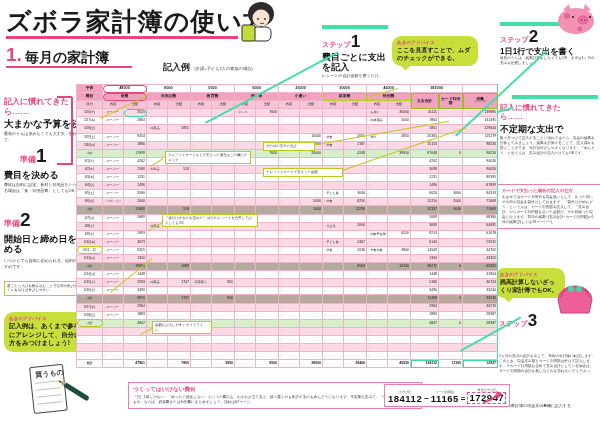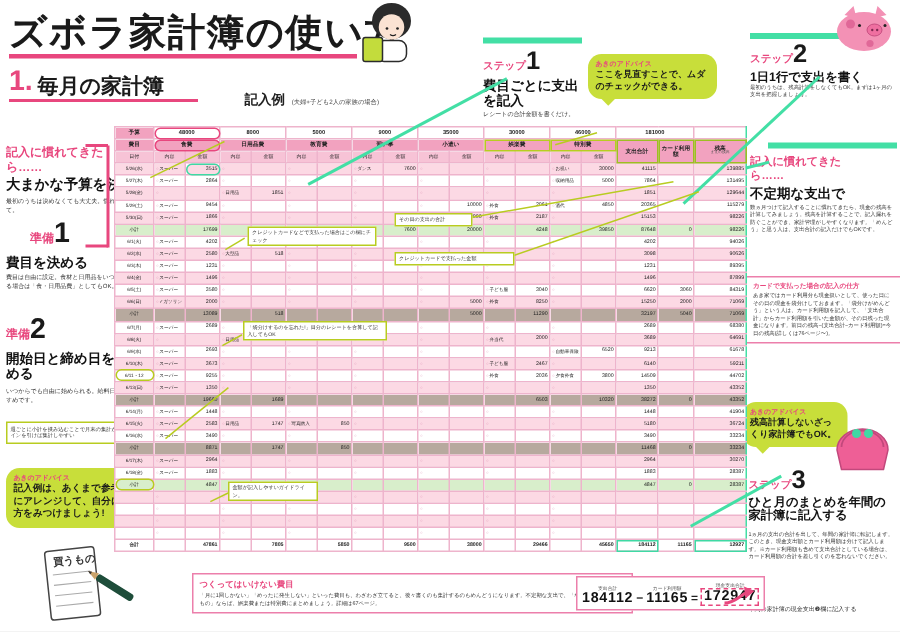--- a/index.html
+++ b/index.html
@@ -195,21 +195,20 @@
       <path d="M5,16 a17,14 0 0 1 34,0 l-3,13 h-28 z" fill="#ee5f96" stroke="#c2487c" stroke-width="1"></path>
       <path d="M8,14 a14,11 0 0 1 28,0" fill="none" stroke="#c2487c" stroke-width="1.2"></path>
       <circle cx="18" cy="5" r="3" fill="#3fd9a4"></circle>
         <circle cx="26" cy="5" r="3" fill="#3fd9a4"></circle>
     </svg>
   </div>
 
   <div class="abs" style="left:499px;top:312px;">
     <span class="kicker">ステップ</span><span class="stepnum">3</span>
   </div>
-  <div class="abs blk-title small" style="left:499px;top:330px;width:98px;">ひと月のまとめを年間の家計簿に記入する</div>
   <div class="abs tiny35" style="left:499px;top:354px;width:98px;">1ヵ月の支出の合計を出して、年間の家計簿に転記します。このとき、現金支出額とカード利用額は分けて記入します。※カード利用額も含めて支出合計としている場合は、カード利用額の合計を差し引くのを忘れないでください。</div>
   <div class="abs footnote" style="left:499px;top:403px;width:98px;">年間の家計簿の現金支出❷欄に記入する</div>
 
   <div class="abs" style="left:76px;top:84px;">
     <table class="ledger" id="ledger">
       <colgroup>
         <col style="width:26px;">
         <col style="width:21px;">
           <col style="width:23px;">
           <col style="width:21px;">

